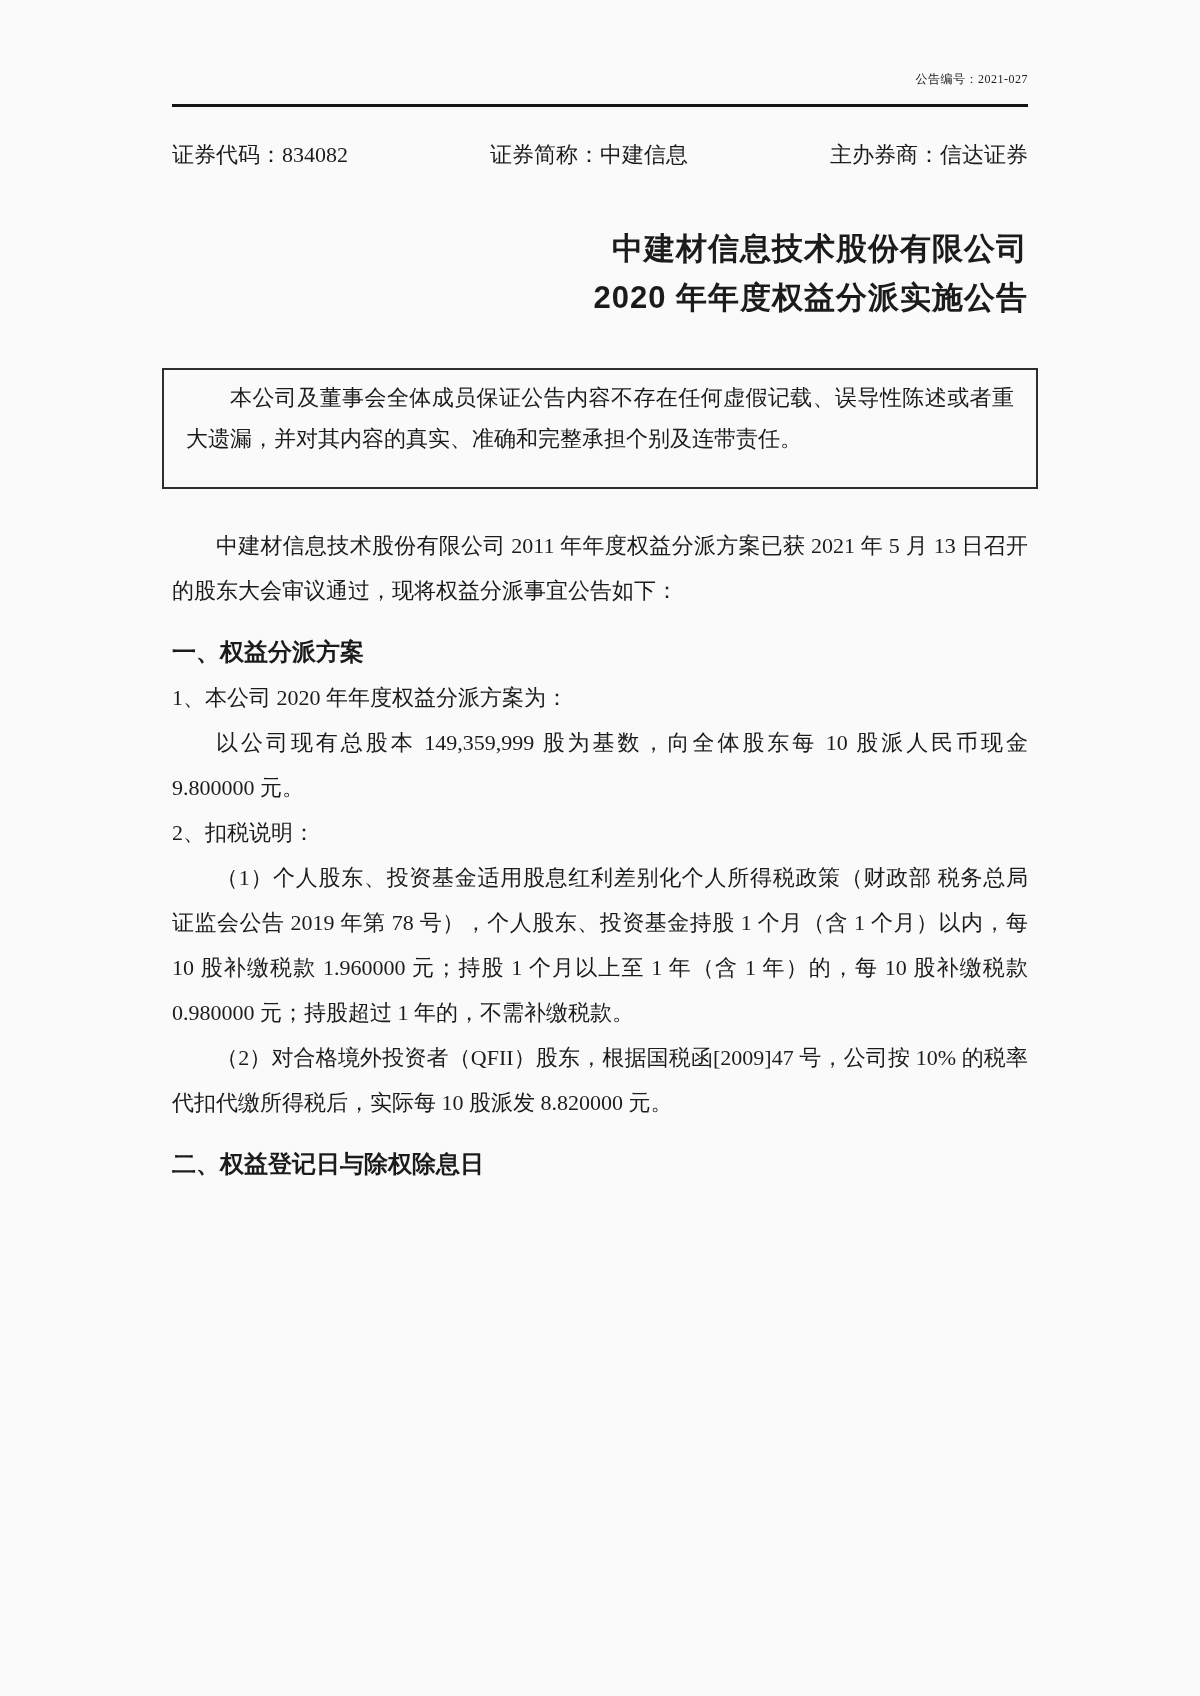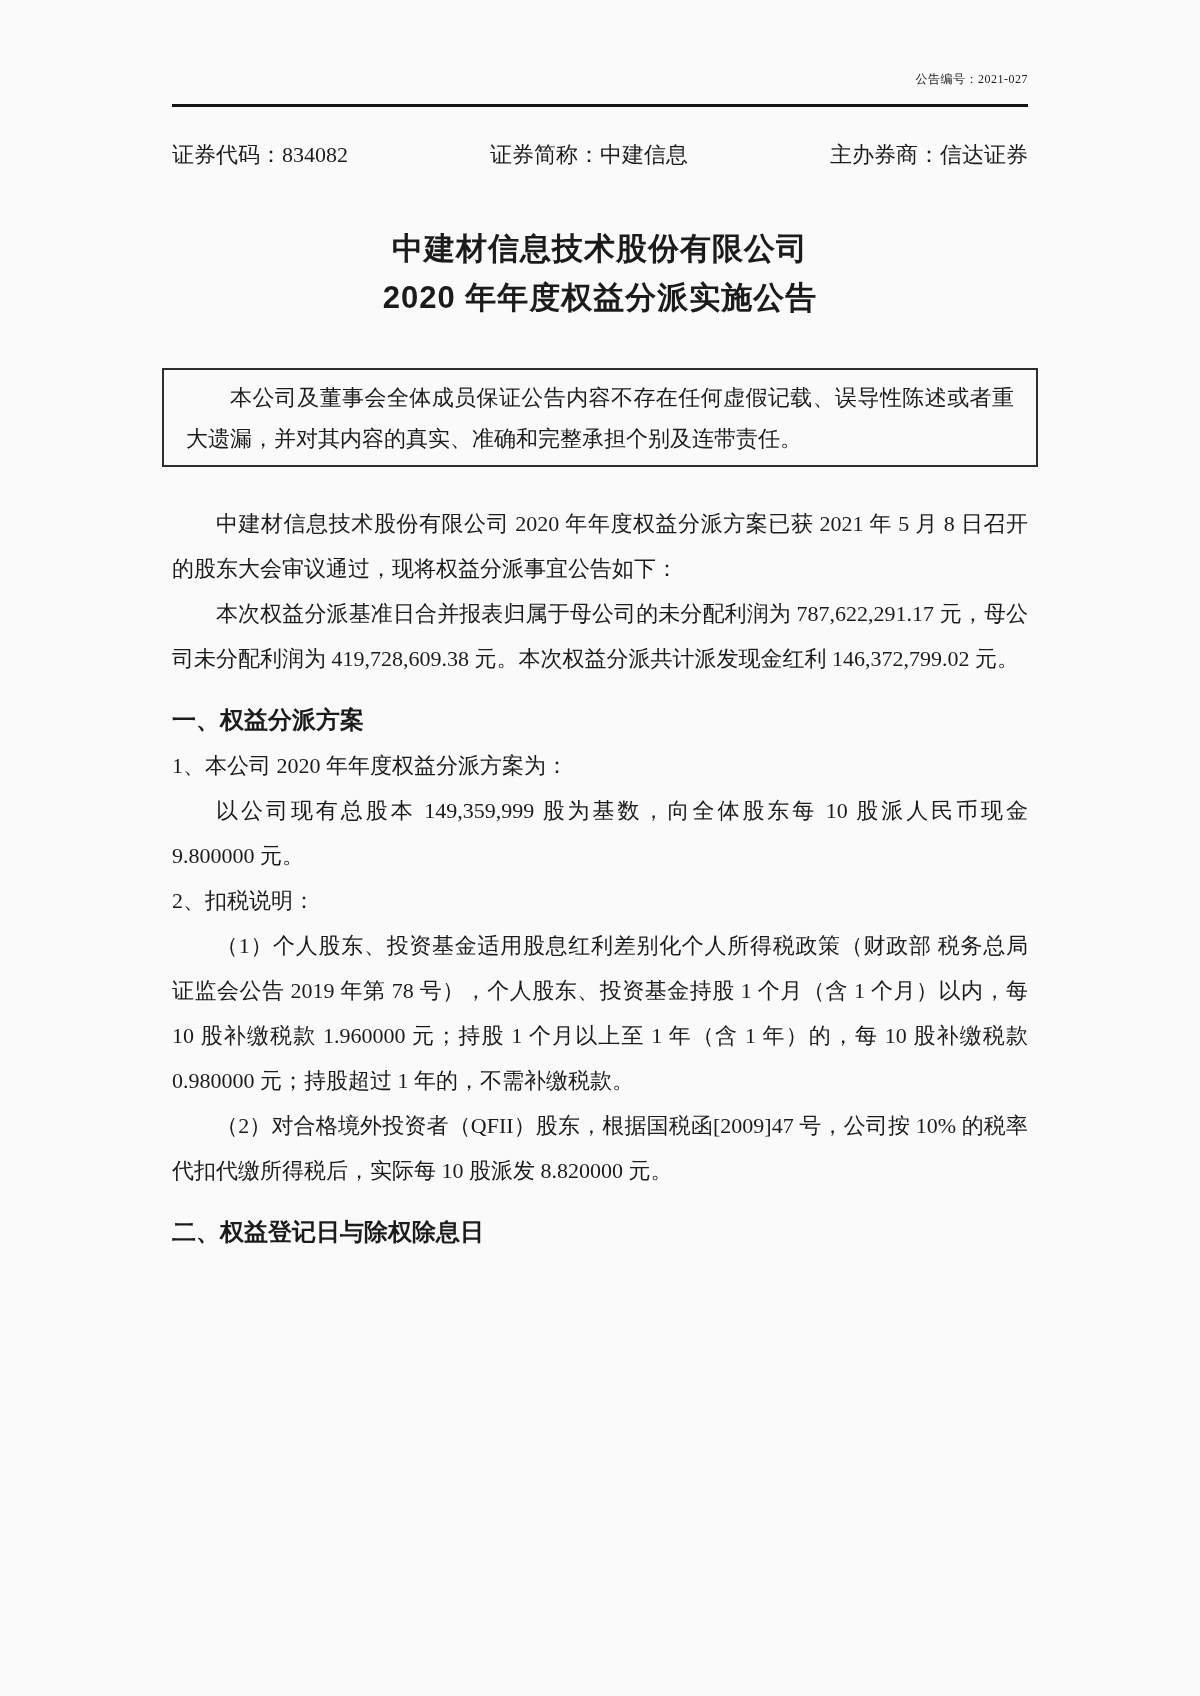--- a/index.html
+++ b/index.html
@@ -35,29 +35,29 @@
     justify-content:space-between;
     align-items:center;
     font-size:22px;
     line-height:28px;
   }
   .doc-title{
     font-family:"Liberation Sans","DejaVu Sans",sans-serif;
     font-weight:bold;
     font-size:31px;
     line-height:40px;
-    text-align:center;
+    text-align:right;
     letter-spacing:1px;
   }
   .doc-title.first{margin-top:60px;}
   .doc-title.second{margin-top:9px;}
   .disclaimer-box{
     margin:50px -10px 4px -10px;
     border:2px solid var(--box-border);
-    padding:7px 22px 6px 22px;
+    padding:7px 22px 28px 22px;
     font-size:22px;
     line-height:41px;
     text-align:justify;
     text-indent:2em;
   }
   .body-text{
     margin-top:34px;
     font-size:22px;
     line-height:45px;
     text-align:justify;
@@ -87,23 +87,22 @@
 </div>
 
 <div class="doc-title first">中建材信息技术股份有限公司</div>
 
 <div class="doc-title second">2020 年年度权益分派实施公告</div>
 
 <div class="disclaimer-box">本公司及董事会全体成员保证公告内容不存在任何虚假记载、误导性陈述或者重大遗漏，并对其内容的真实、准确和完整承担个别及连带责任。</div>
 
 <div class="body-text">
 
-  <p class="para">中建材信息技术股份有限公司 2020 年年度权益分派方案已获 2021 年 5 月 8 日召开的股东大会审议通过，现将权益分派事宜公告如下：</p>
+  <p class="para">中建材信息技术股份有限公司 2011 年年度权益分派方案已获 2021 年 5 月 13 日召开的股东大会审议通过，现将权益分派事宜公告如下：</p>
 
-  <p class="para">本次权益分派基准日合并报表归属于母公司的未分配利润为 787,622,291.17 元，母公司未分配利润为 419,728,609.38 元。本次权益分派共计派发现金红利 146,372,799.02 元。</p>
 
   <p class="sec-heading">一、权益分派方案</p>
 
   <p class="flush">1、本公司 2020 年年度权益分派方案为：</p>
 
   <p class="para">以公司现有总股本 149,359,999 股为基数，向全体股东每 10 股派人民币现金 9.800000 元。</p>
 
   <p class="flush">2、扣税说明：</p>
 
   <p class="para">（1）个人股东、投资基金适用股息红利差别化个人所得税政策（财政部 税务总局 证监会公告 2019 年第 78 号），个人股东、投资基金持股 1 个月（含 1 个月）以内，每 10 股补缴税款 1.960000 元；持股 1 个月以上至 1 年（含 1 年）的，每 10 股补缴税款 0.980000 元；持股超过 1 年的，不需补缴税款。</p>

